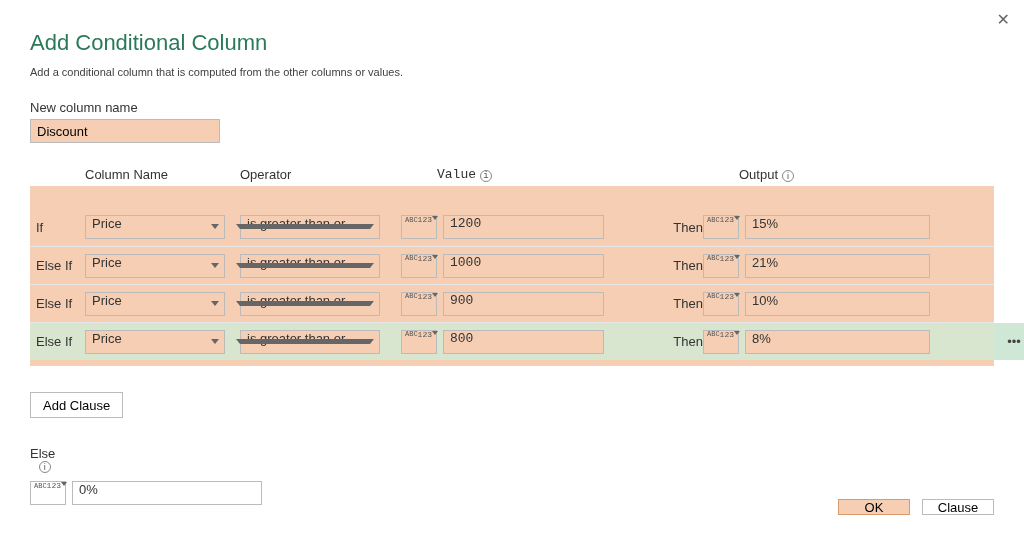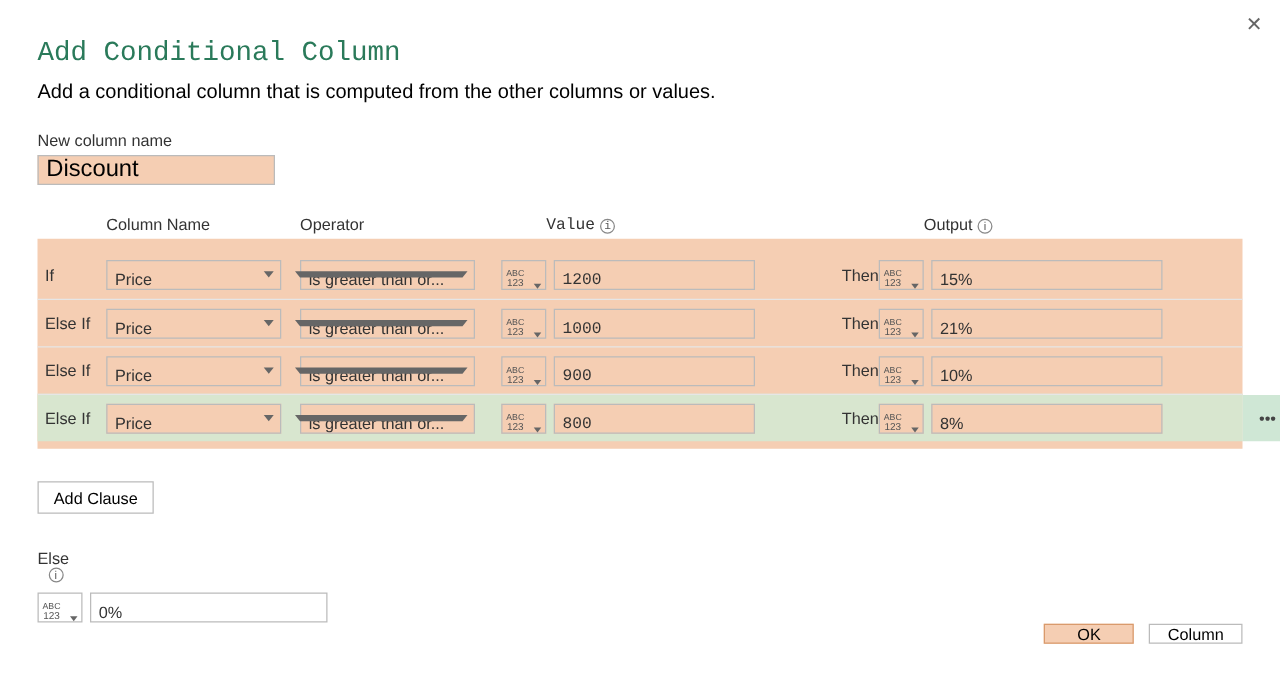--- a/index.html
+++ b/index.html
@@ -1,50 +1,50 @@
 <!DOCTYPE html>
 <html><head>
 <meta charset="utf-8">
 <style>
 * { box-sizing: border-box; margin: 0; padding: 0; }
 body { font-family: "Segoe UI", Arial, sans-serif; background: #fff; color: #333; font-size: 13px; width: 1024px; height: 539px; position: relative; }
 .close-x { position: absolute; top: 10px; right: 14px; font-size: 16px; color: #666; cursor: pointer; font-family: Arial; }
 .dlg { padding: 30px 30px 0 30px; }
-.title { font-size: 22px; font-weight: 400; color: #2a7a5a; margin-bottom: 10px; font-family: Liberation Mono, monospace; }
-.subtitle { font-size: 16px; color: #000000; margin-bottom: 22px; }
+.title { font-size: 22px; font-weight: 400; color: #2a7a5a; margin-bottom: 10px; }
+.subtitle { font-size: 11px; color: #404040; margin-bottom: 22px; }
 .label { font-size: 13px; color: #333; margin-bottom: 4px; }
-.col-name-input { width: 190px; height: 24px; border: 1px solid #bbb; background: #f5ceb3; padding: 2px 6px; font-size: 19px; }
+.col-name-input { width: 190px; height: 24px; border: 1px solid #bbb; background: #f5ceb3; padding: 2px 6px; font-size: 13px; }
 .grid-wrap { margin-top: 24px; }
 .hdr-row { display: flex; align-items: center; padding: 0 0 4px 0; font-size: 13px; color: #333; }
 .col-if { width: 55px; padding-left: 6px; }
 .col-cn { width: 155px; }
 .col-op { width: 155px; }
 .col-vt { width: 42px; }
 .col-val { width: 205px; font-family: Liberation Mono, monospace; }
 .col-then { width: 55px; text-align: right; padding-left: 6px; }
 .col-ot { width: 42px; }
 .col-out { width: 195px; }
 .info { display: inline-flex; border: 1px solid #888; border-radius: 50%; width: 12px; height: 12px; align-items: center; justify-content: center; font-size: 9px; margin-left: 4px; color: #555; }
 .rule { display: flex; align-items: center; height: 38px; border-top: 1px solid #e6e6e6; }
 .rule.first { border-top: none; }
 .rule .col-if { font-size: 13px; }
-.dd, .inp, .typebox { height: 24px; border: 1px solid #bbb; background: #f5ceb3; font-size: 13px; display: flex; align-items: flex-end; position: relative; }
+.dd, .inp, .typebox { height: 24px; border: 1px solid #bbb; background: #f5ceb3; font-size: 13px; display: flex; align-items: flex-start; position: relative; }
 .dd { padding: 0 18px 0 6px; width: 140px; }
 .dd .caret { position: absolute; right: 5px; top: 8px; border-left: 4px solid transparent; border-right: 4px solid transparent; border-top: 5px solid #666; }
 .dd.op { width: 140px; }
 .dd.op span { white-space: nowrap; overflow: hidden; text-overflow: ellipsis; display: block; width: 100%; }
 .typebox { width: 36px; justify-content: space-between; padding: 0 3px 0 3px; font-size: 9px; line-height: 1; }
-.typebox .abc { display: flex; flex-direction: column; align-items: center; font-family: Liberation Sans, sans-serif; color: #555; margin-top: 12px; }
+.typebox .abc { display: flex; align-items: center; font-family: Liberation Mono, monospace; color: #555; }
 .typebox .abc .t { font-size: 7px; }
 .typebox .abc .b { font-size: 8px; }
 .typebox .caret { border-left: 3px solid transparent; border-right: 3px solid transparent; border-top: 4px solid #666; }
 .inp { padding: 0 6px; }
 .inp.val { width: 161px; }
 .inp.out { width: 185px; }
-.rules-block { position: relative; background: #f5ceb3; padding-top: 10px; padding-bottom: 6px; }
+.rules-block { position: relative; background: #f5ceb3; padding-top: 22px; padding-bottom: 6px; }
 .rule.active { background: #d8e6cf; position: relative; }
 .rule.active .dd, .rule.active .inp, .rule.active .typebox { background: #f5ceb3; }
 .more { position: absolute; right: -40px; top: 0; bottom: 0; width: 40px; background: #cfe7d5; display: flex; align-items: center; justify-content: center; color: #444; cursor: pointer; }
 .add-clause { margin-top: 26px; height: 26px; padding: 0 12px; border: 1px solid #bbb; background: #fff; font-size: 13px; cursor: pointer; display: inline-flex; align-items: center; }
 .else-row { margin-top: 28px; }
 .else-row .label { display: inline-flex; align-items: center; flex-direction: column; }
 .else-ctrls { display: flex; align-items: center; gap: 6px; margin-top: 4px; }
 .else-ctrls .typebox, .else-ctrls .inp { background: #fff; border: 1px solid #bbb; }
 .else-ctrls .inp { width: 190px; }
 .footer { position: absolute; bottom: 24px; right: 30px; display: flex; gap: 12px; }
@@ -261,14 +261,14 @@
           </span>
         <span class="caret"></span>
       </div>
       <div class="inp">0%</div>
     </div>
   </div>
 </div>
 
 <div class="footer">
   <button class="btn ok">OK</button>
-  <button class="btn">Column</button>
+  <button class="btn">Clause</button>
 </div>
 
 </body></html>

